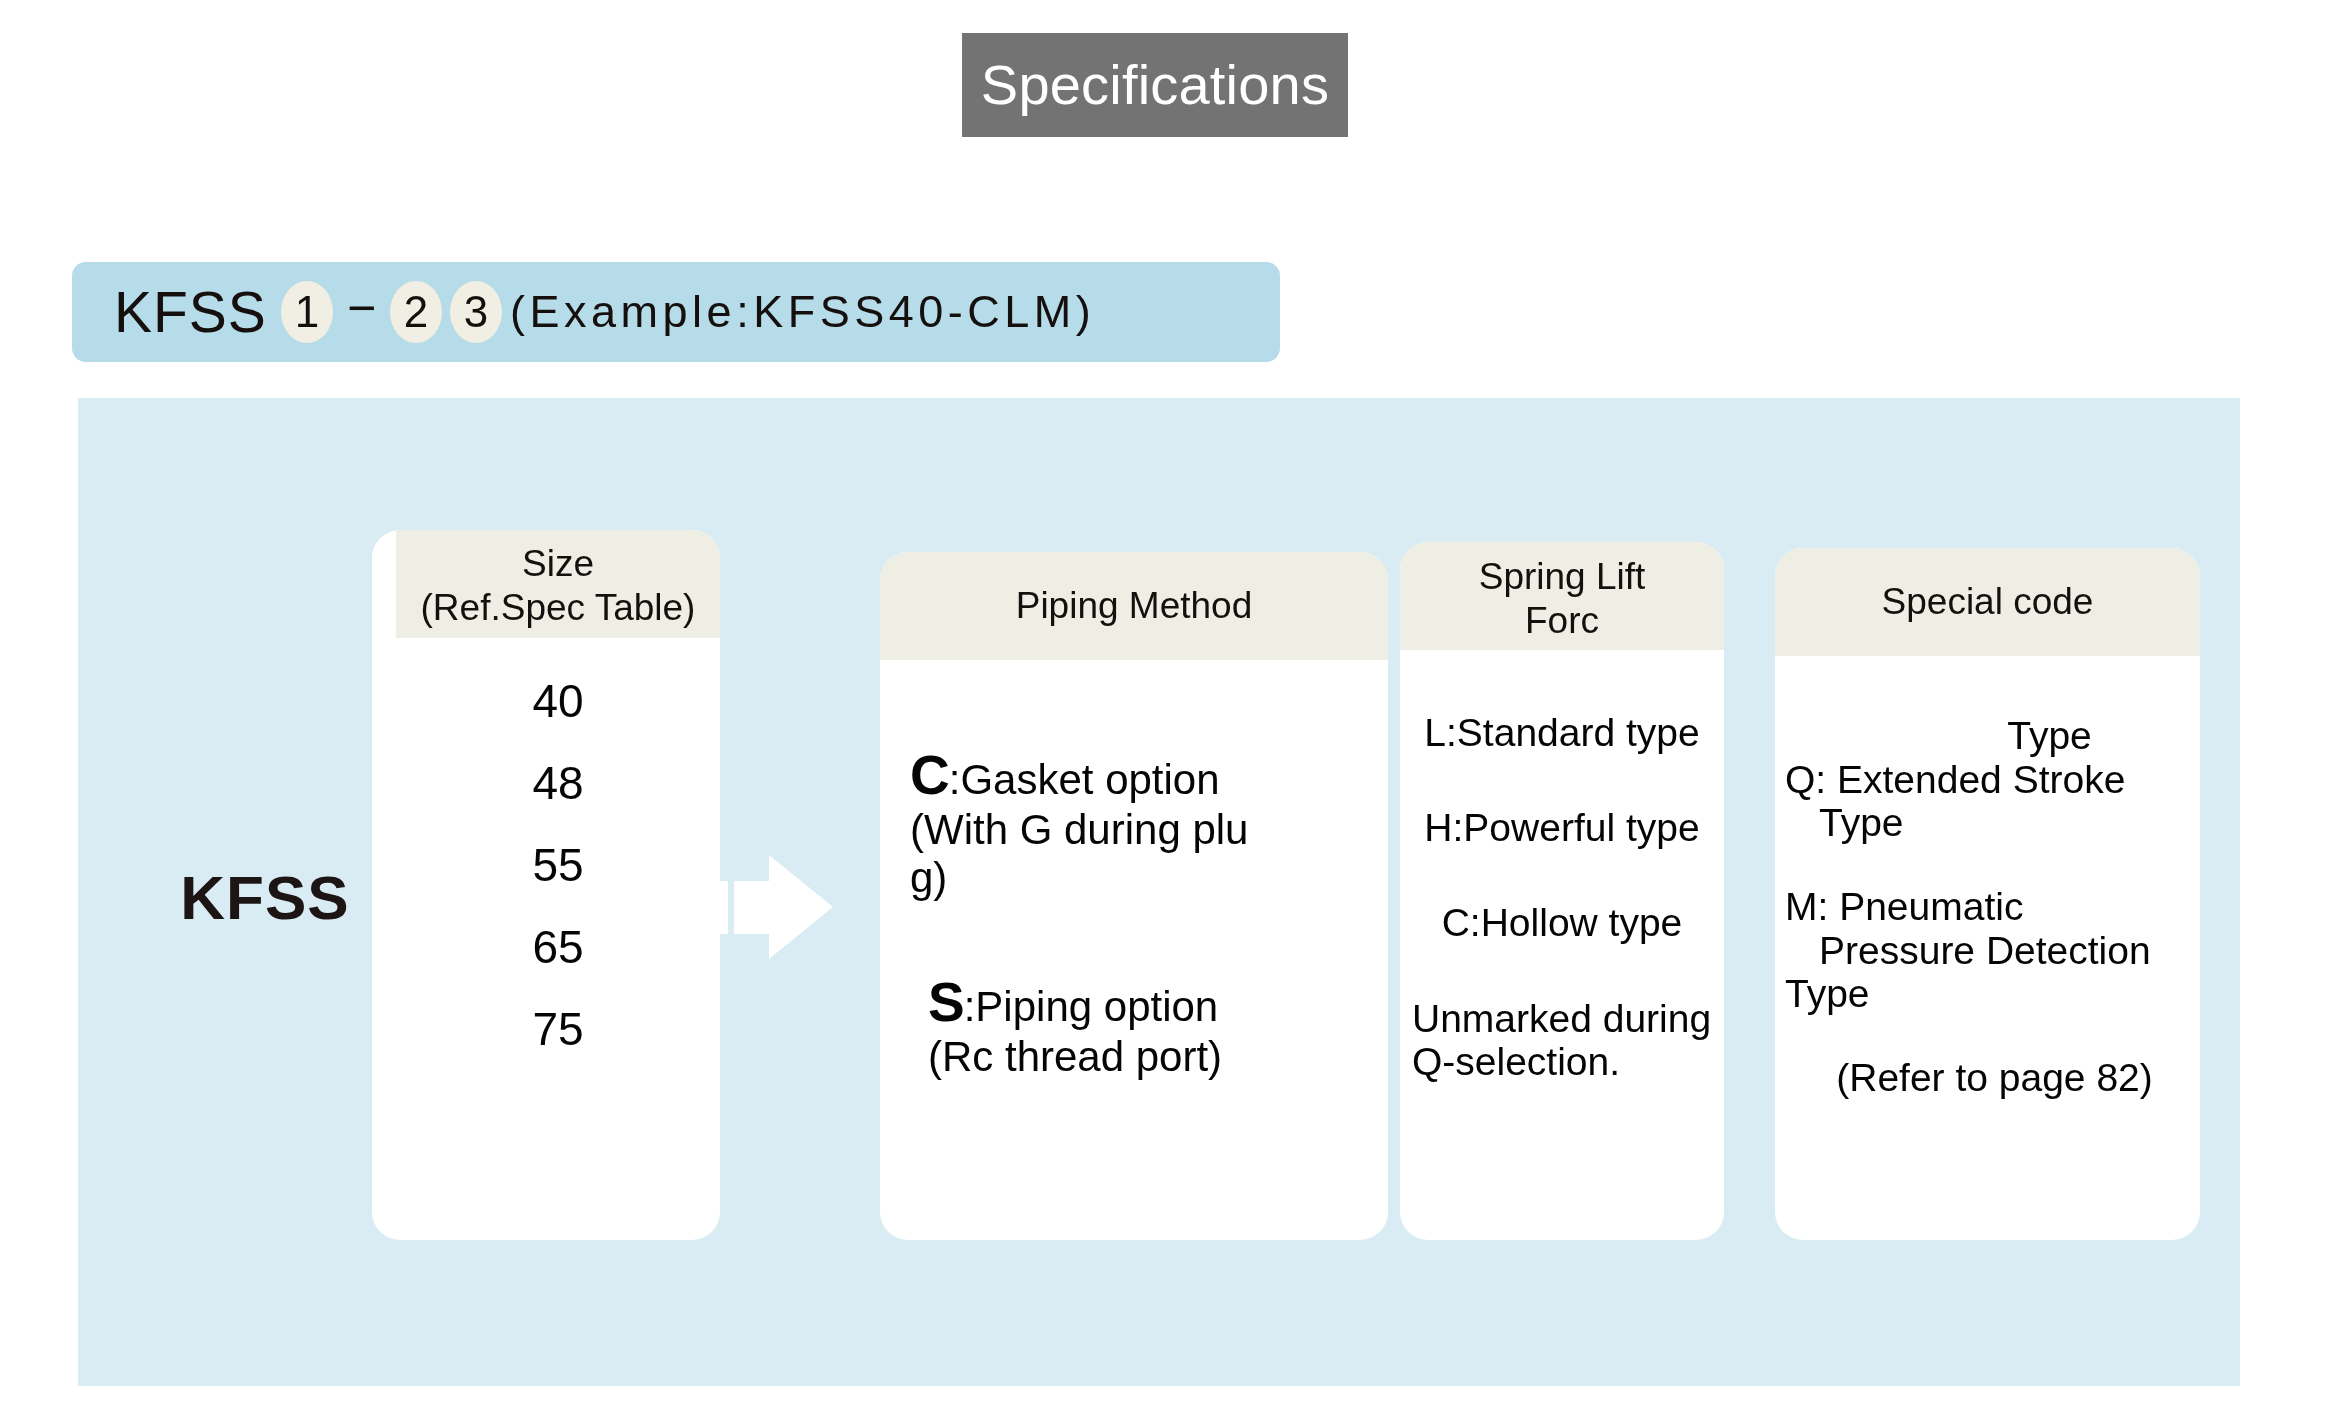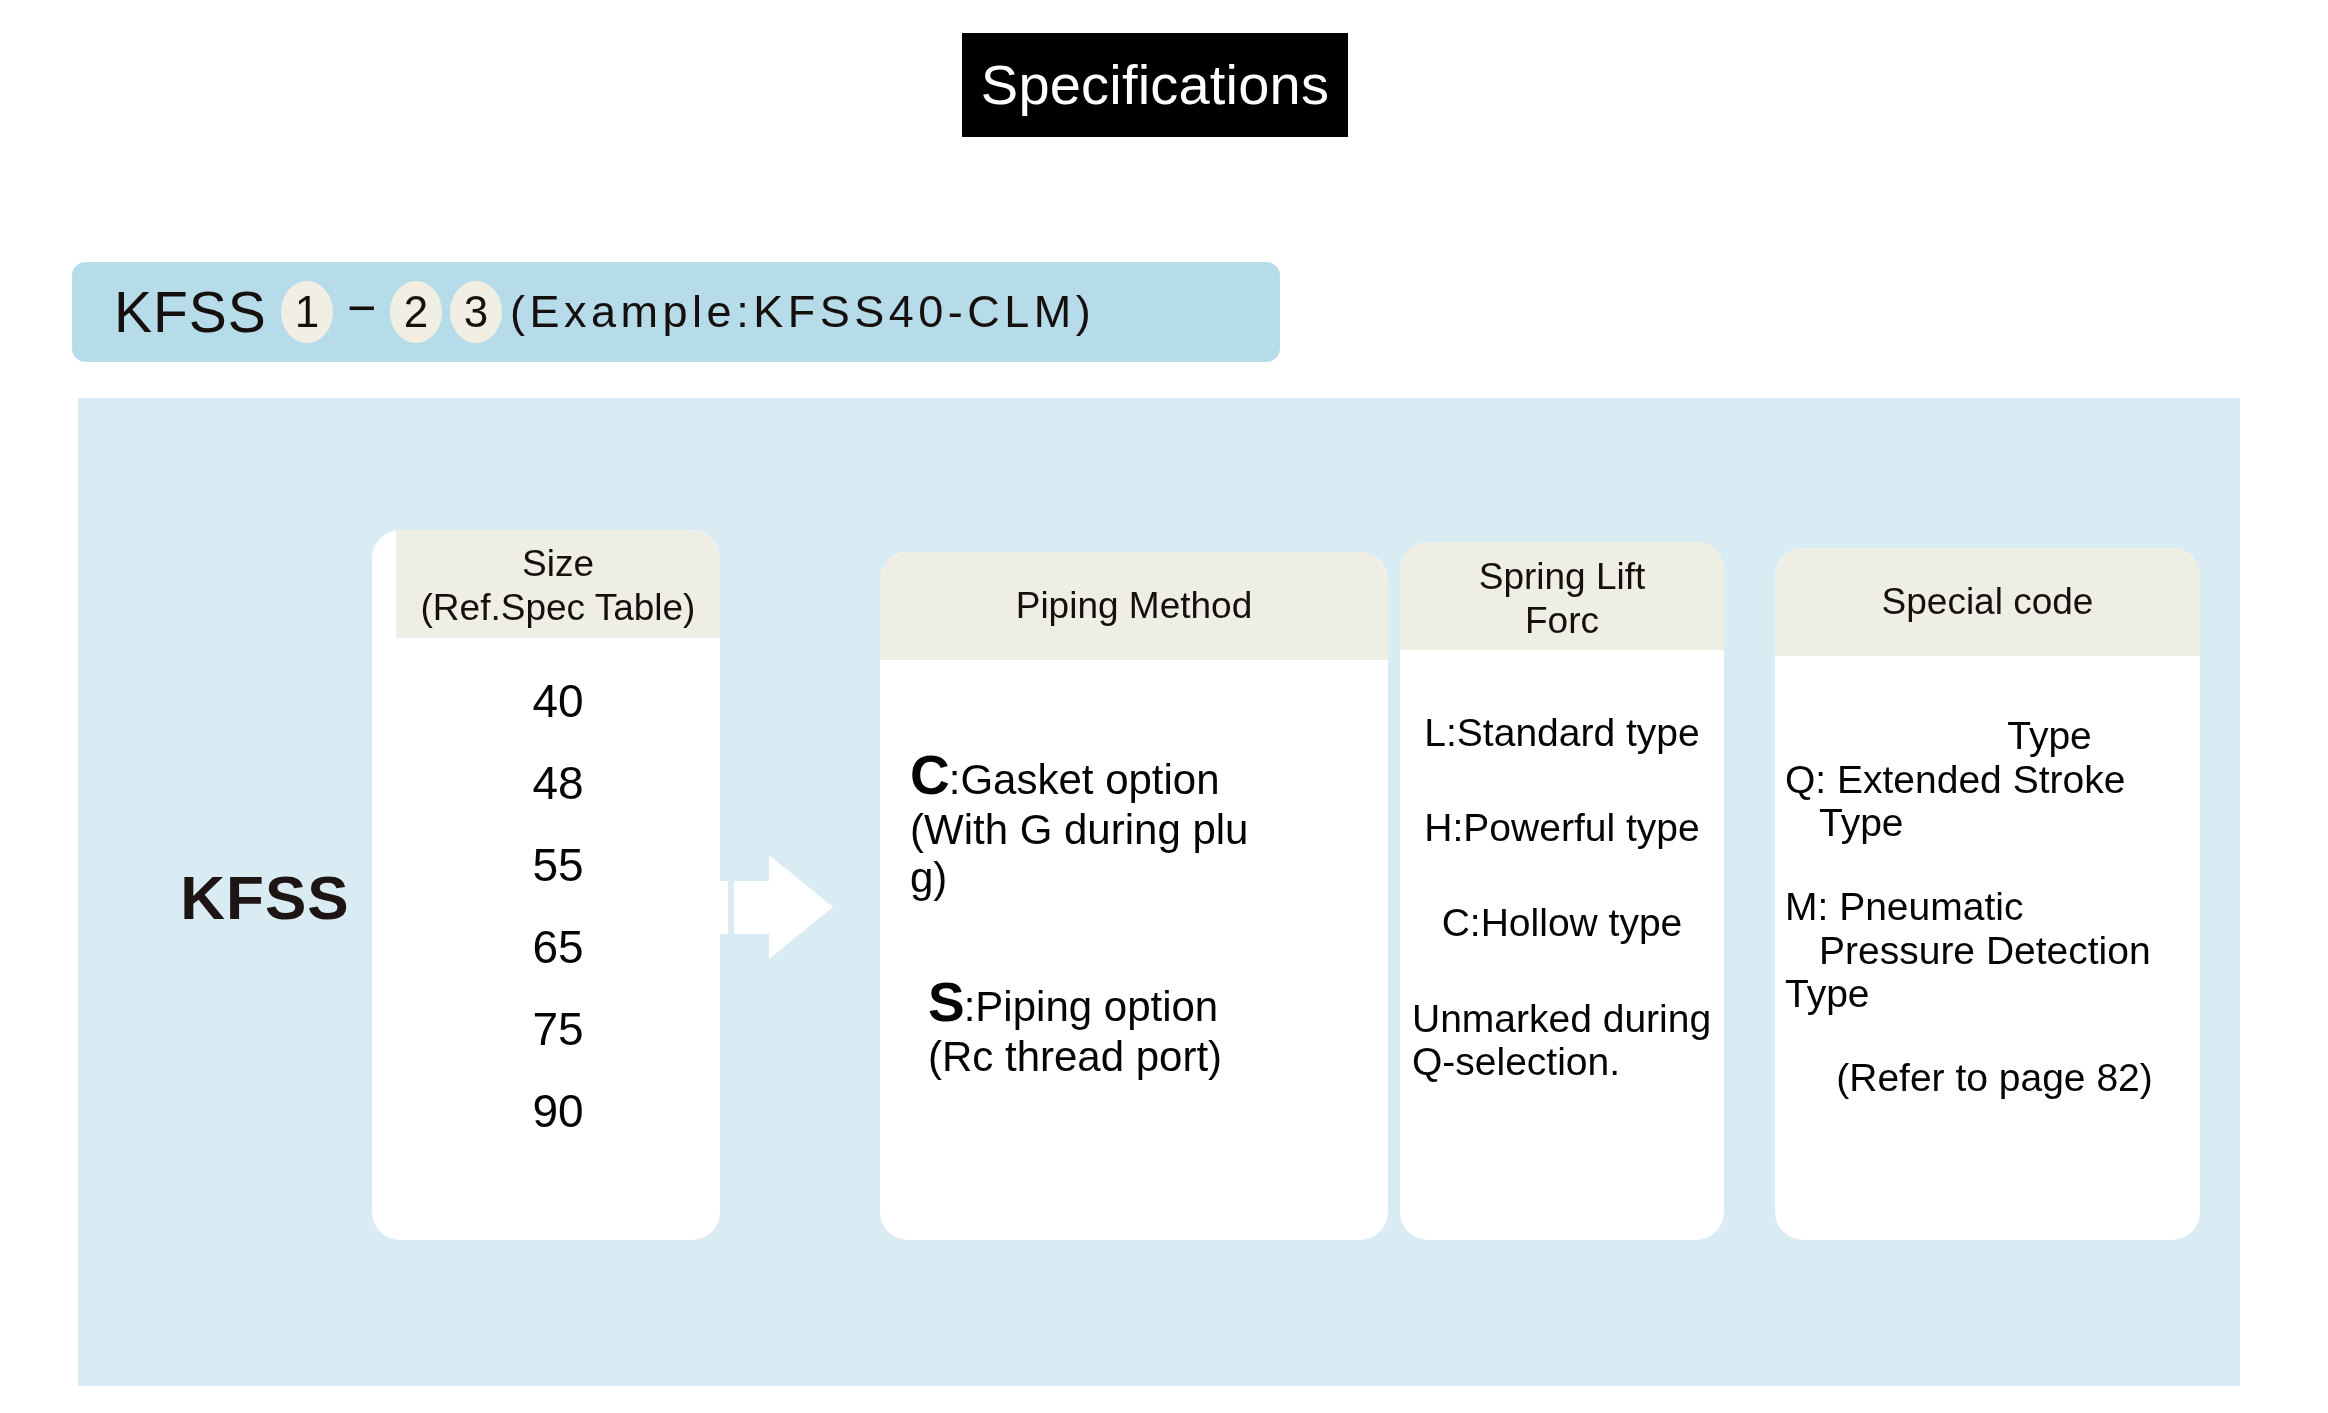--- a/index.html
+++ b/index.html
@@ -16,21 +16,21 @@
     -webkit-font-smoothing: antialiased;
   }
 
   
   .spec-title {
     position: absolute;
     left: 962px;
     top: 33px;
     width: 386px;
     height: 104px;
-    background: #000000;
+    background: #737373;
     display: flex;
     align-items: center;
     justify-content: center;
   }
   .spec-title span {
     color: #ffffff;
     font-size: 56px;
     font-weight: 400;
     letter-spacing: 0.2px;
     line-height: 1;
@@ -245,21 +245,20 @@
       <div>Size</div>
       <div>(Ref.Spec Table)</div>
     </div>
   </div>
   <div class="card-body">
     <div class="size-val">40</div>
     <div class="size-val">48</div>
     <div class="size-val">55</div>
     <div class="size-val">65</div>
     <div class="size-val">75</div>
-    <div class="size-val">90</div>
   </div>
 </div>
 
 <div class="card" id="card-piping">
   <div class="card-head">
     <span>Piping Method</span>
   </div>
   <div class="card-body">
     <div class="opt-block">
       <div><span class="big-letter">C</span><span>:</span><span>Gasket option</span></div>

